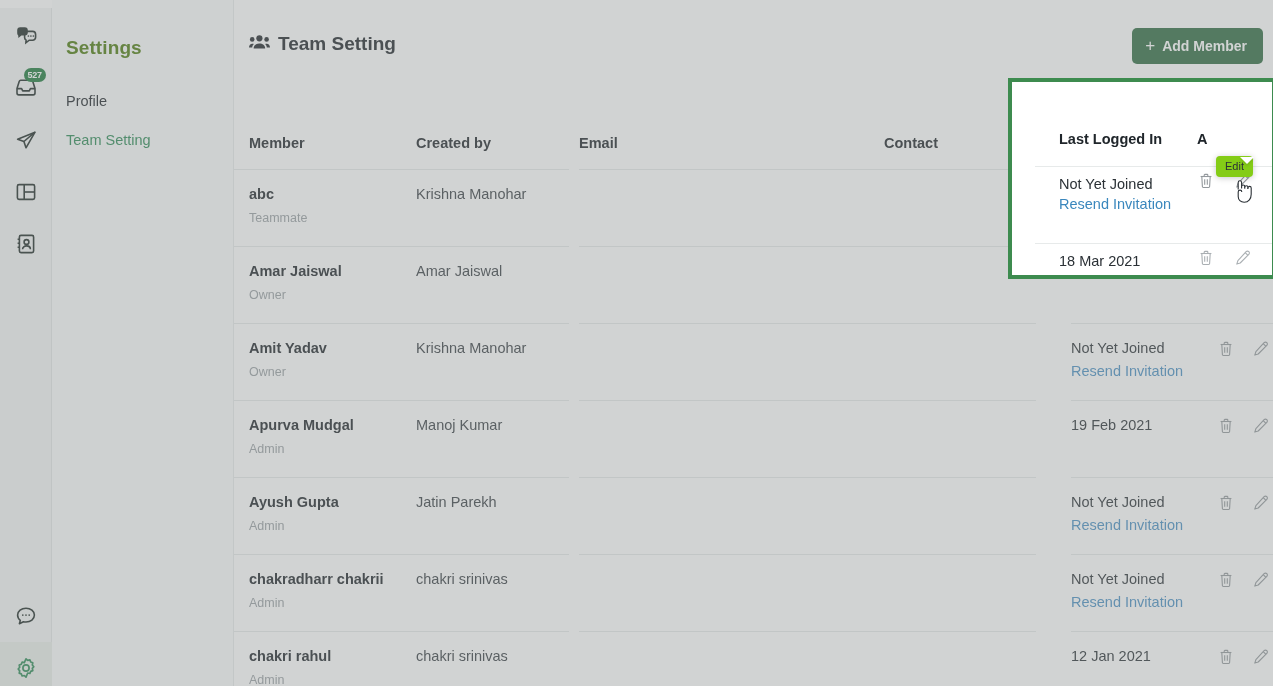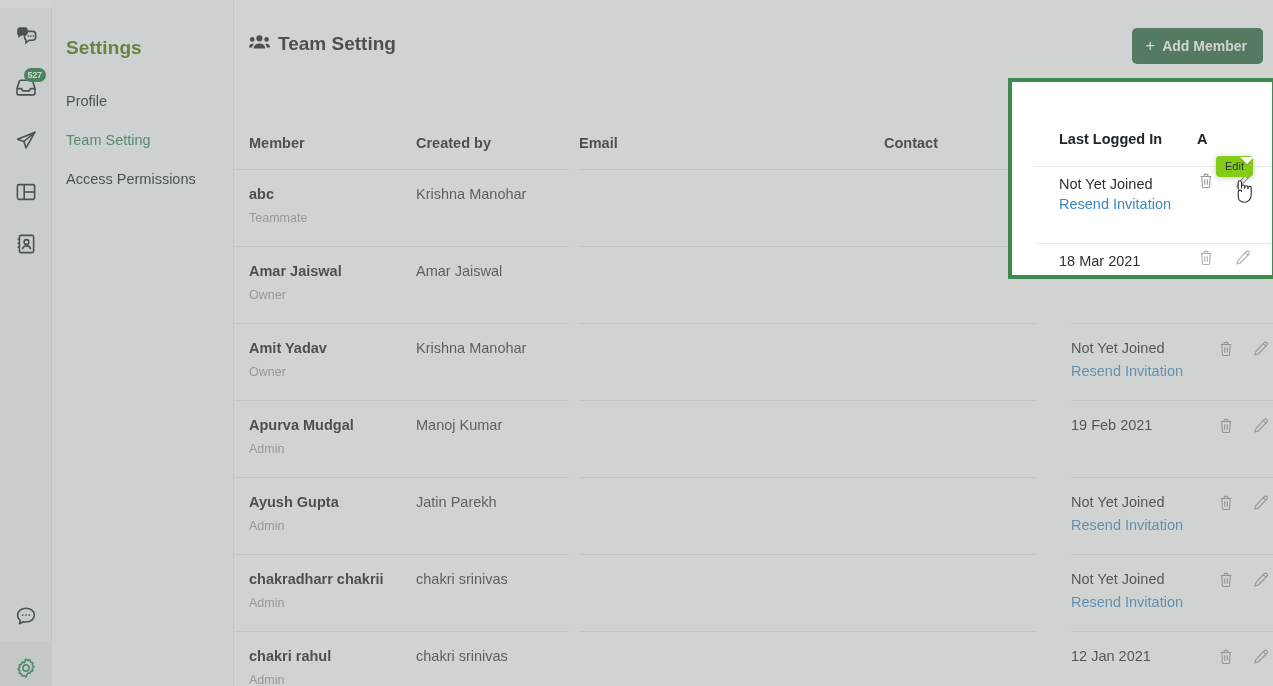--- a/index.html
+++ b/index.html
@@ -450,21 +450,20 @@
       </span>
     </div>
 
   </div>
 
   <div class="settings-sidebar">
     <div class="settings-title">Settings</div>
     <nav class="settings-nav">
       <a class="nav-item">Profile</a>
       <a class="nav-item active">Team Setting</a>
-      <a class="nav-item">Access Permissions</a>
     </nav>
   </div>
 
   <div class="main">
 
     <div class="page-header">
       <span class="group-icon">
         <svg width="21" height="16" viewBox="0 0 21 16" fill="#20262b">
           <circle cx="10.4" cy="4.3" r="3.1"></circle>
           <path d="M4.6 14.6c0-3.2 2.6-5.1 5.8-5.1s5.8 1.9 5.8 5.1z"></path>

